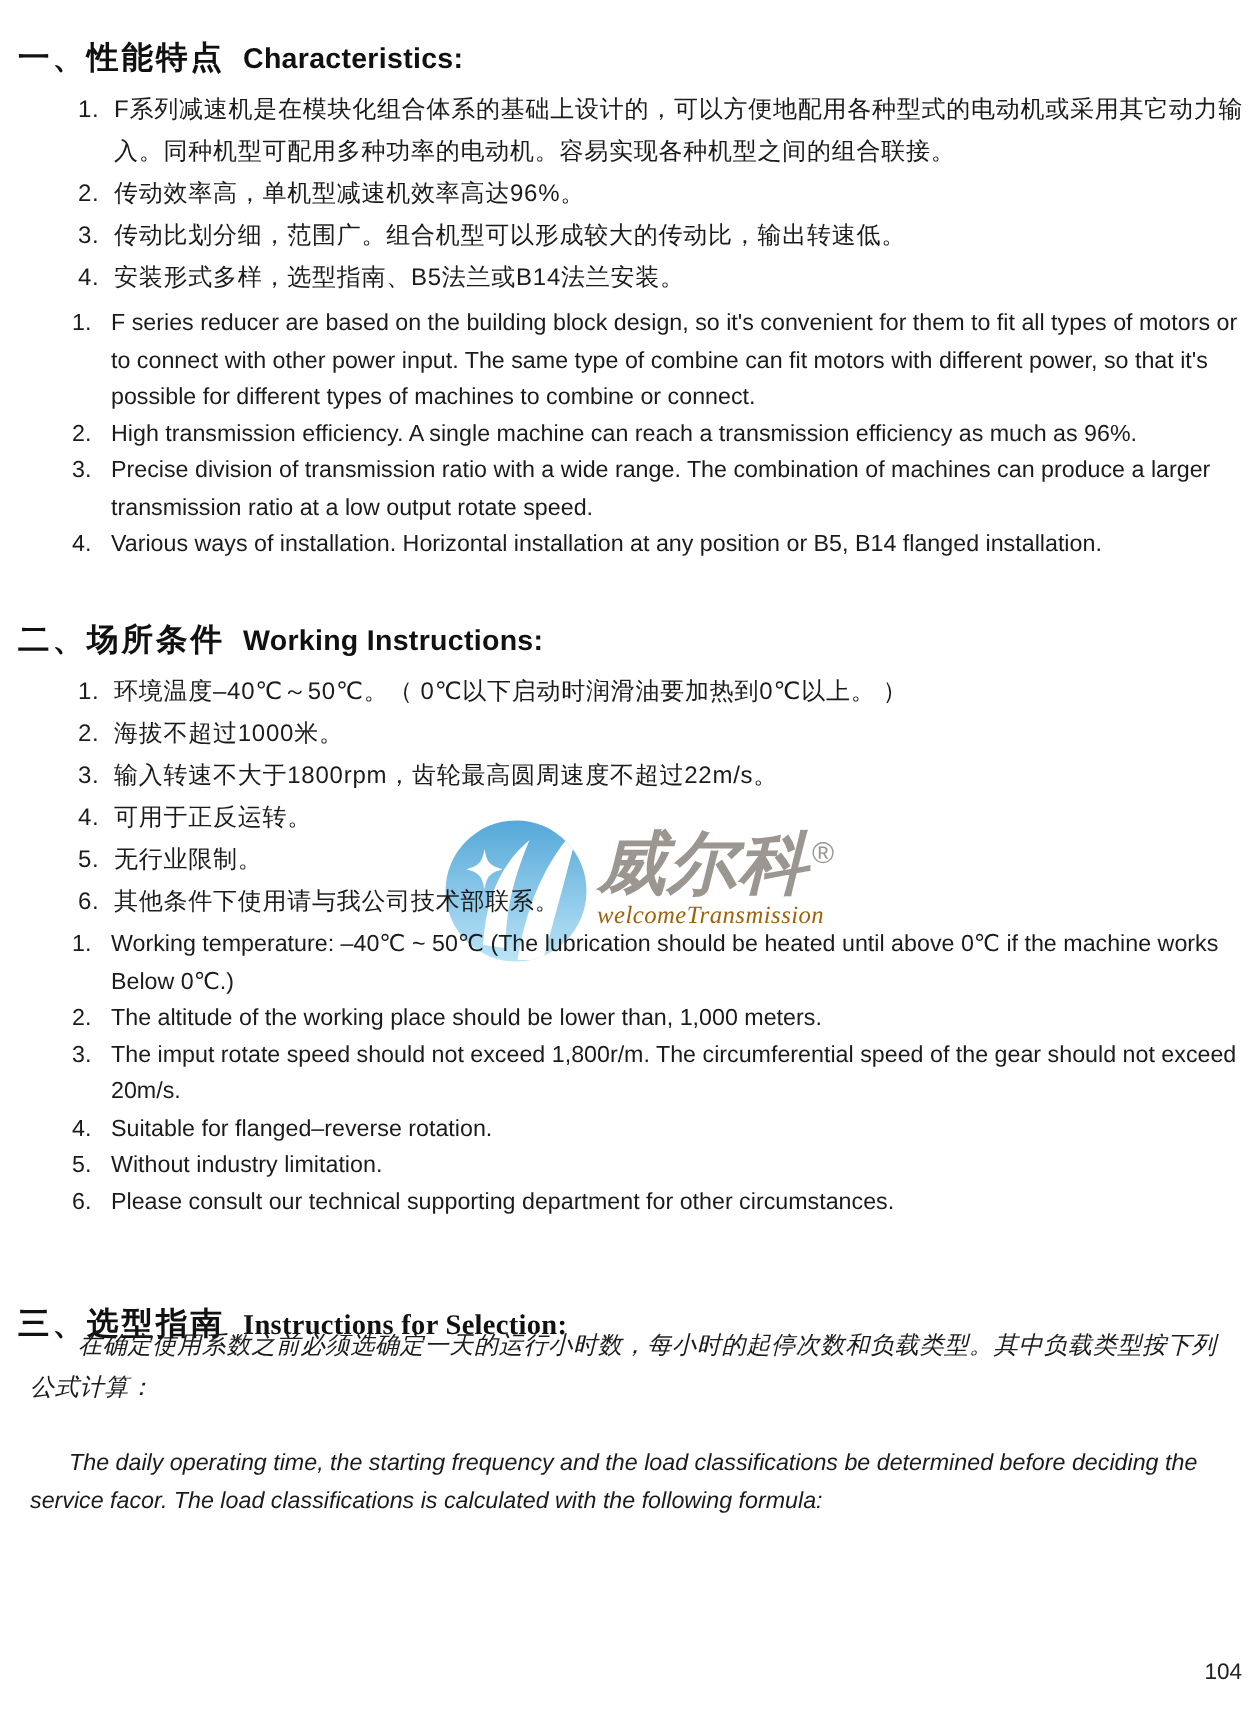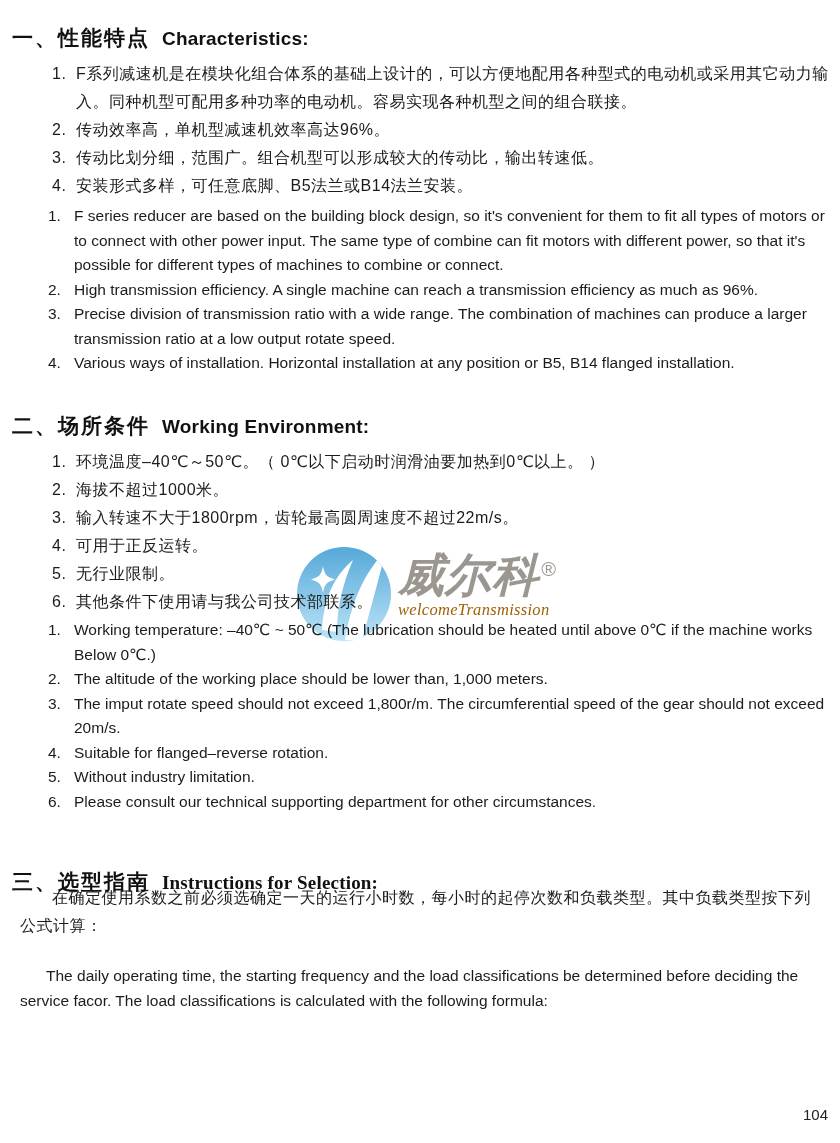--- a/index.html
+++ b/index.html
@@ -23,21 +23,21 @@
 
   .list { position:absolute; z-index:2; }
   .li { display:flex; }
   .num { flex:none; text-align:left; }
 
   .cn-list { font-size:16px; line-height:28px; letter-spacing:0.5px; }
   .cn-list .num { width:24px; }
   .en-list { font-size:15.5px; line-height:24.5px; }
   .en-list .num { width:26px; }
 
-  .para { position:absolute; z-index:2; }
+  .para { position:absolute; z-index:2;font-style:italic; }
   .para-cn { font-size:16px; line-height:28px; letter-spacing:0.5px; text-indent:32px; }
   .para-en { font-size:15.5px; line-height:24.5px; text-indent:26px; }
 
   .logo {
     position:absolute; top:546px; left:296px;
     display:flex; align-items:flex-start; z-index:1;font-style:italic;
   }
   .logo-mark { width:96px; height:96px; flex:none; }
   .logo-text { margin-left:6px; padding-top:6px; position:relative; }
   .logo-cn {
@@ -75,21 +75,21 @@
     <div class="li">
       <span class="num">2.</span>
       <div>传动效率高，单机型减速机效率高达96%。</div>
     </div>
     <div class="li">
       <span class="num">3.</span>
       <div>传动比划分细，范围广。组合机型可以形成较大的传动比，输出转速低。</div>
     </div>
     <div class="li">
       <span class="num">4.</span>
-      <div>安装形式多样，可任意底脚、B5法兰或B14法兰安装。</div>
+      <div>安装形式多样，选型指南、B5法兰或B14法兰安装。</div>
     </div>
   </div>
 
   <div class="list en-list" style="top:204px; left:48px; width:792px;">
     <div class="li">
       <span class="num">1.</span>
       <div>F series reducer are based on the building block design, so it's convenient for them to fit all types of motors or to connect with other power input. The same type of combine can fit motors with different power, so that it's possible for different types of machines to combine or connect.</div>
     </div>
     <div class="li">
       <span class="num">2.</span>
@@ -100,21 +100,21 @@
       <div>Precise division of transmission ratio with a wide range. The combination of machines can produce a larger transmission ratio at a low output rotate speed.</div>
     </div>
     <div class="li">
       <span class="num">4.</span>
       <div>Various ways of installation. Horizontal installation at any position or B5, B14 flanged installation.</div>
     </div>
   </div>
 
   <div class="heading" style="top:412px;">
     <span class="h-cn">二、场所条件</span>
-    <span class="h-en">Working Environment:</span>
+    <span class="h-en">Working Instructions:</span>
   </div>
 
   <div class="list cn-list" style="top:448px; left:52px; width:782px;">
     <div class="li">
       <span class="num">1.</span>
       <div>环境温度–40℃～50℃。（ 0℃以下启动时润滑油要加热到0℃以上。 ）</div>
     </div>
     <div class="li">
       <span class="num">2.</span>
       <div>海拔不超过1000米。</div>

